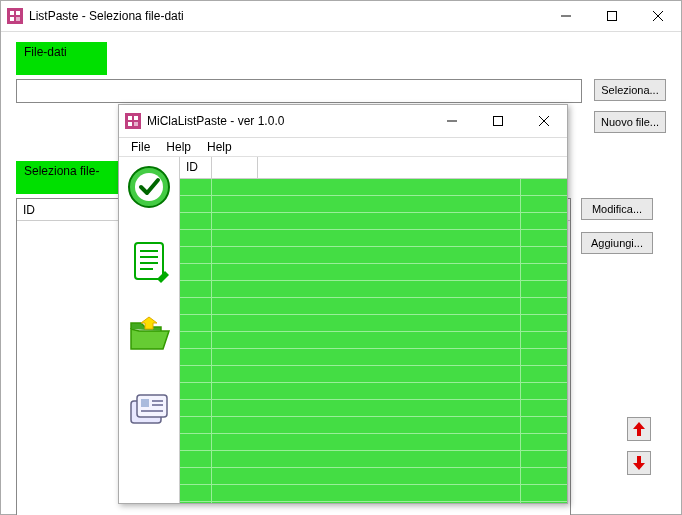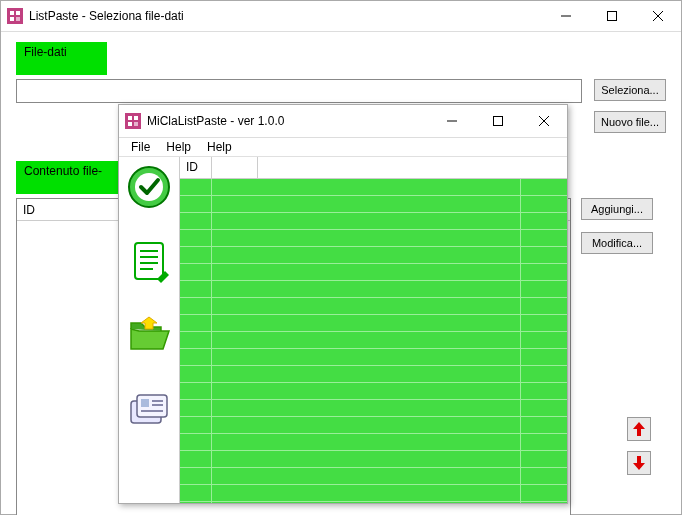--- a/index.html
+++ b/index.html
@@ -85,29 +85,29 @@
   <div class="body">
     <span class="section-label">File-dati</span>
     <div class="file-input-row">
       <input class="file-input" type="text" value="" style="">
       <div class="side-buttons">
         <div class="std-btn">Seleziona...</div>
         <div class="std-btn">Nuovo file...</div>
       </div>
     </div>
     <div class="content-label-wrap">
-      <span class="section-label">Contenuto file-</span>
+      <span class="section-label">Seleziona file-</span>
     </div>
     <div class="list-row">
       <div class="listbox">
         <div class="listbox-header">ID</div>
       </div>
       <div class="right-col">
+        <div class="std-btn">Modifica...</div>
         <div class="std-btn">Aggiungi...</div>
-        <div class="std-btn">Modifica...</div>
       </div>
     </div>
     <div class="arrow-col">
       <div class="arrow-btn">
         <svg width="12" height="14">
             <polygon points="6,0 12,7 8,7 8,14 4,14 4,7 0,7" fill="#d00"></polygon>
           </svg>
       </div>
       <div class="arrow-btn">
         <svg width="12" height="14">

